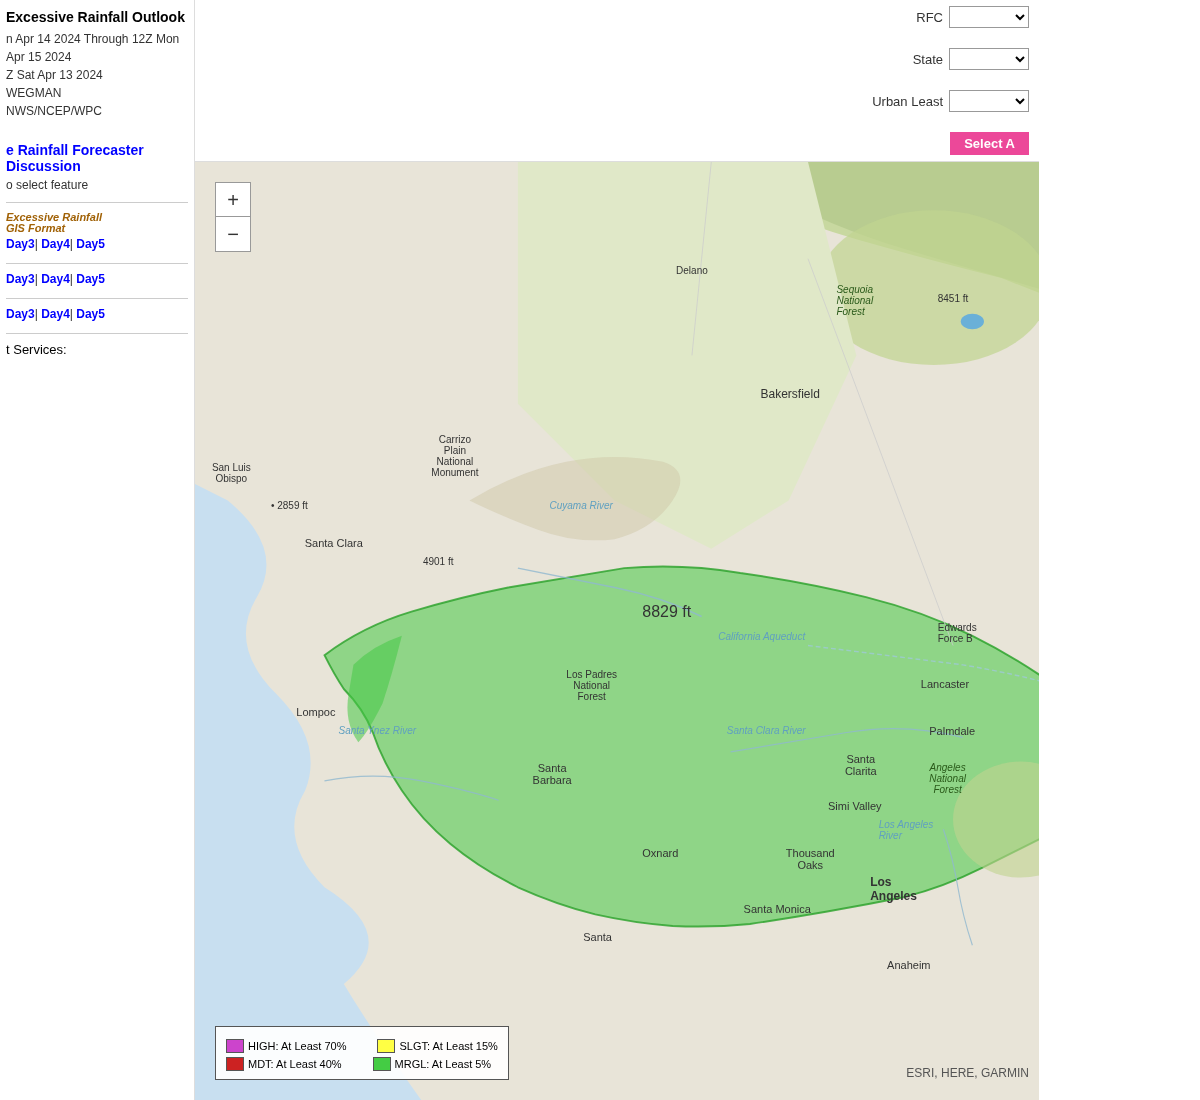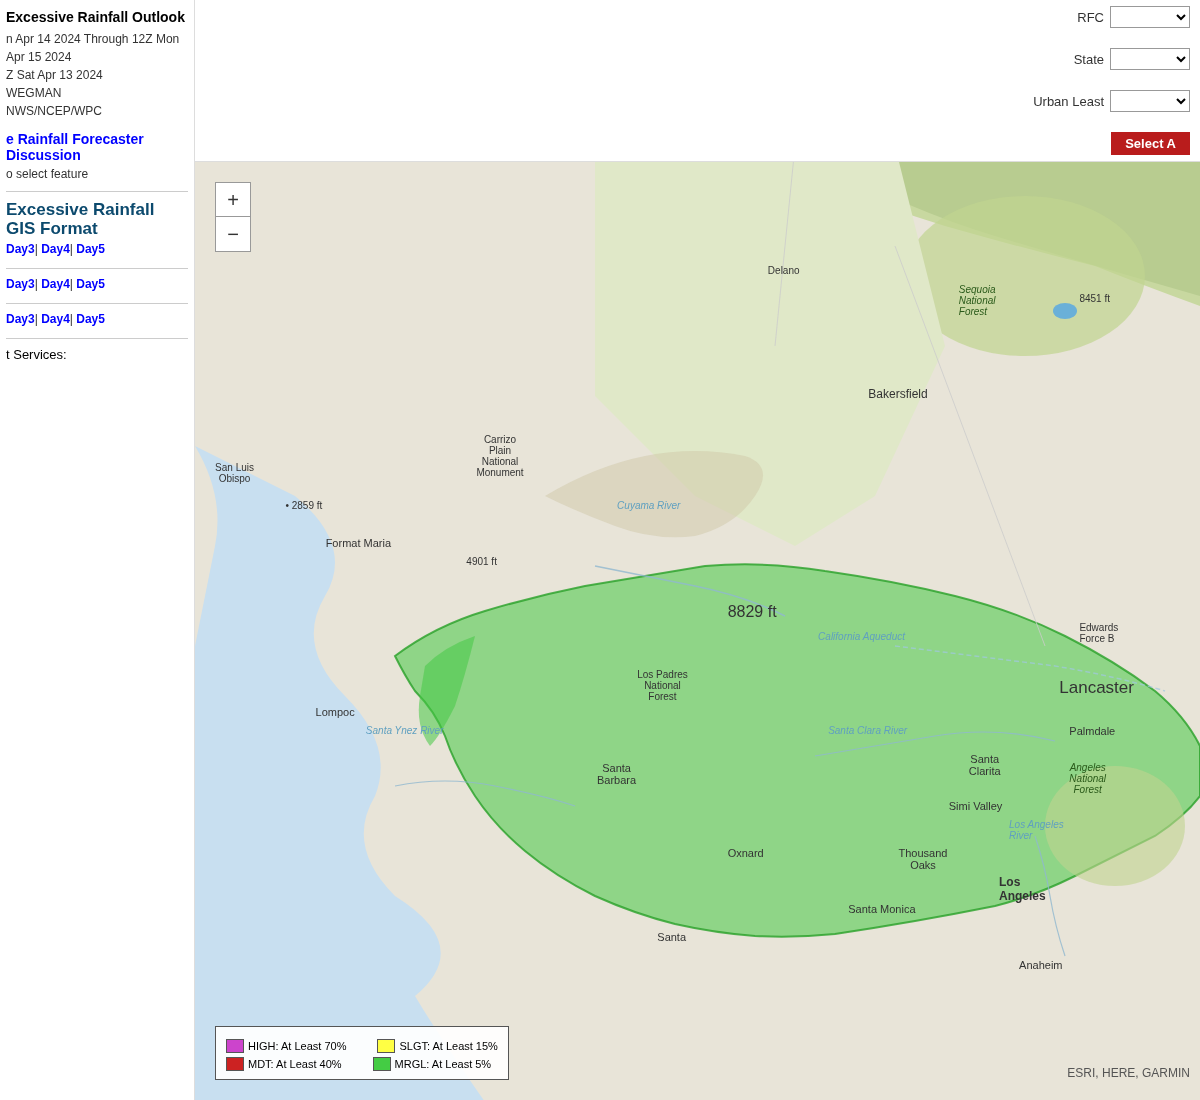--- a/index.html
+++ b/index.html
@@ -1,47 +1,47 @@
 <!DOCTYPE html>
 <html><head>
   <meta charset="utf-8">
   <style>
     * { box-sizing: border-box; margin: 0; padding: 0; }
     body { font-family: Arial, sans-serif; font-size: 13px; background: #fff; width: 1200px; min-height: 1100px; overflow: hidden; }
 
-    .page-wrapper { display: flex; width: 1200px; min-height: 1100px; }
+    .page-wrapper { display: flex; width: 1039px; min-height: 1100px; }
 
     
     .sidebar { width: 195px; flex-shrink: 0; padding: 8px 6px; border-right: 1px solid #ddd; }
 
     .sidebar-title { font-size: 14px; font-weight: bold; color: #000; line-height: 1.3; margin-bottom: 4px; }
-    .sidebar-meta { font-size: 12px; color: #333; line-height: 1.5; margin-bottom: 11px; }
+    .sidebar-meta { font-size: 12px; color: #333; line-height: 1.5; margin-bottom: 22px; }
 
     .sidebar-section-title { font-size: 14px; font-weight: bold; color: #00f; margin-bottom: 4px; }
     .sidebar-instruction { font-size: 12px; color: #333; margin-bottom: 10px; }
 
     .sidebar-divider { border: none; border-top: 1px solid #ccc; margin: 8px 0; }
 
     .sidebar-link-group { margin-bottom: 12px; }
-    .sidebar-link-label { font-size: 17px; font-weight: bold; color: #0c4a6e; display: block; margin-bottom: 3px; }
+    .sidebar-link-label { font-size: 11px; font-weight: bold; color: #a16207; display: block; margin-bottom: 3px; font-style: italic; }
     .sidebar-link-row { font-size: 12px; color: #00f; }
     .sidebar-link-row a { color: #00f; text-decoration: none; font-weight: bold; }
     .pipe { color: #333; }
 
     
     .right-panel { flex: 1; display: flex; flex-direction: column; }
 
     
     .top-bar { display: flex; justify-content: flex-end; align-items: flex-start; background: #fff; border-bottom: 1px solid #ddd; padding: 6px 10px; min-height: 130px; }
 
     .controls-area { display: flex; flex-direction: column; align-items: flex-end; gap: 20px; }
     .control-row { display: flex; align-items: center; gap: 6px; }
     .control-label { font-size: 13px; color: #333; font-weight: normal; }
     .control-select { font-size: 12px; border: 1px solid #999; padding: 2px 4px; min-width: 80px; background: #fff; }
-    .select-button { background: #b91c1c; color: #fff; border: none; padding: 4px 14px; font-size: 13px; font-weight: bold; cursor: pointer; }
+    .select-button { background: #ec4899; color: #fff; border: none; padding: 4px 14px; font-size: 13px; font-weight: bold; cursor: pointer; }
 
     
     .map-container { position: relative; flex: 1; overflow: hidden; background: #b8d4e8; }
 
     
     .map-svg { width: 100%; height: 100%; position: absolute; top: 0; left: 0; }
 
     
     .zoom-controls { position: absolute; top: 20px; left: 20px; display: flex; flex-direction: column; border: 1px solid #999; background: #fff; }
     .zoom-btn { width: 34px; height: 34px; display: flex; align-items: center; justify-content: center; font-size: 20px; cursor: pointer; border: none; background: #fff; color: #333; line-height: 1; }
@@ -187,25 +187,25 @@
 
       <div class="map-label" style="top:13%;left:76%;font-size:10px;font-style:italic;color:#2a5a1a;">Sequoia<br>National<br>Forest</div>
       <div class="map-label" style="top:14%;left:88%;font-size:10px;">8451 ft</div>
       <div class="map-label" style="top:11%;left:57%;font-size:10px;">Delano</div>
       <div class="map-label" style="top:32%;left:2%;font-size:10px;text-align:center;">San Luis<br>Obispo</div>
       <div class="map-label" style="top:36%;left:9%;font-size:10px;">• 2859 ft</div>
       <div class="map-label" style="top:29%;left:28%;font-size:10px;text-align:center;">Carrizo<br>Plain<br>National<br>Monument</div>
       <div class="map-label" style="top:36%;left:42%;font-size:10px;color:#60a0c0;font-style:italic;">Cuyama River</div>
       <div class="map-label" style="top:24%;left:67%;font-size:12px;">Bakersfield</div>
       <div class="map-label" style="top:42%;left:27%;font-size:10px;">4901 ft</div>
-      <div class="map-label" style="top:40%;left:13%;font-size:11px;">Format Maria</div>
+      <div class="map-label" style="top:40%;left:13%;font-size:11px;">Santa Clara</div>
       <div class="map-label" style="top:47%;left:53%;font-size:16px;">8829 ft</div>
       <div class="map-label" style="top:50%;left:62%;font-size:10px;color:#60a0c0;font-style:italic;">California Aqueduct</div>
       <div class="map-label" style="top:49%;left:88%;font-size:10px;text-align:left;">Edwards<br>Force B</div>
-      <div class="map-label" style="top:55%;left:86%;font-size:17px;">Lancaster</div>
+      <div class="map-label" style="top:55%;left:86%;font-size:11px;">Lancaster</div>
       <div class="map-label" style="top:60%;left:87%;font-size:11px;">Palmdale</div>
       <div class="map-label" style="top:54%;left:44%;font-size:10px;text-align:center;">Los Padres<br>National<br>Forest</div>
       <div class="map-label" style="top:60%;left:17%;font-size:10px;color:#60a0c0;font-style:italic;">Santa Ynez River</div>
       <div class="map-label" style="top:58%;left:12%;font-size:11px;">Lompoc</div>
       <div class="map-label" style="top:64%;left:40%;font-size:11px;text-align:center;">Santa<br>Barbara</div>
       <div class="map-label" style="top:63%;left:77%;font-size:11px;text-align:center;">Santa<br>Clarita</div>
       <div class="map-label" style="top:68%;left:75%;font-size:11px;">Simi Valley</div>
       <div class="map-label" style="top:64%;left:87%;font-size:10px;text-align:center;font-style:italic;color:#2a5a1a;">Angeles<br>National<br>Forest</div>
       <div class="map-label" style="top:60%;left:63%;font-size:10px;color:#60a0c0;font-style:italic;">Santa Clara River</div>
       <div class="map-label" style="top:73%;left:53%;font-size:11px;">Oxnard</div>

